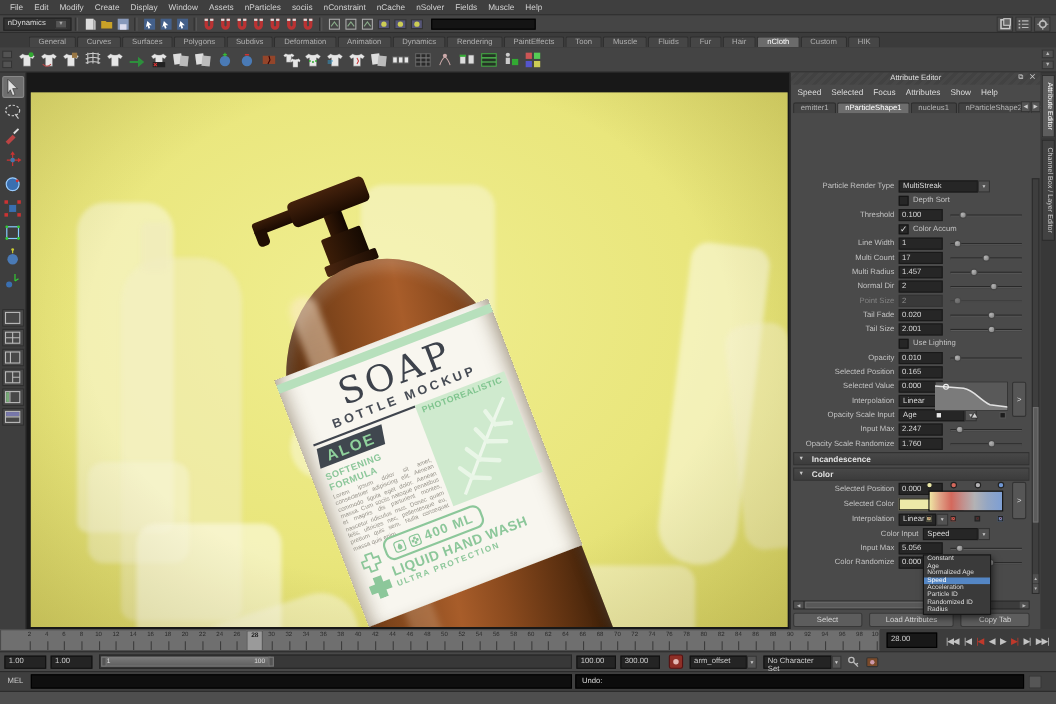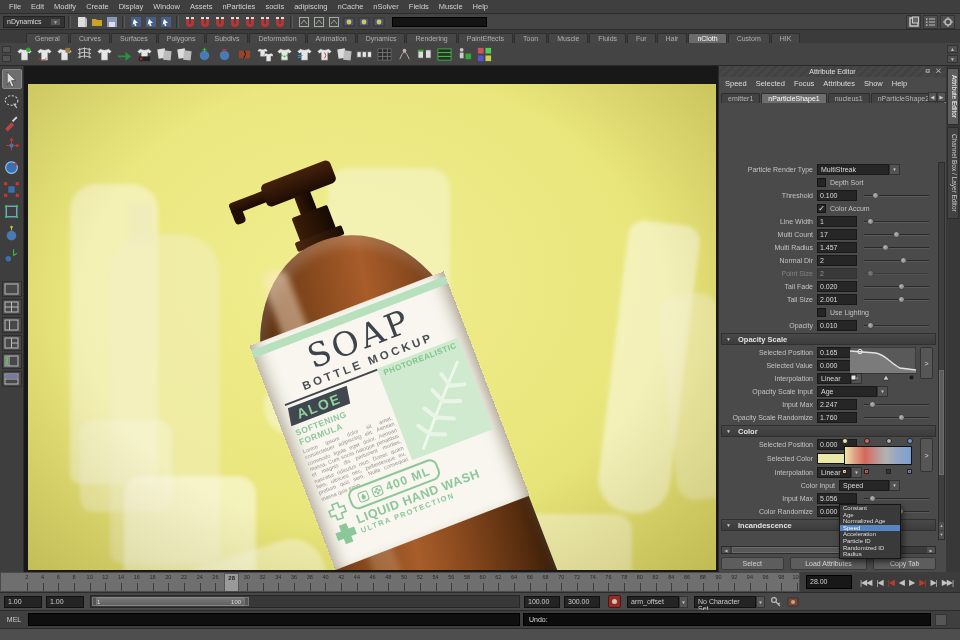--- a/index.html
+++ b/index.html
@@ -215,21 +215,21 @@
   <div class="menubar" id="menubar">
       <span class="menu-item">File</span>
       <span class="menu-item">Edit</span>
       <span class="menu-item">Modify</span>
       <span class="menu-item">Create</span>
       <span class="menu-item">Display</span>
       <span class="menu-item">Window</span>
       <span class="menu-item">Assets</span>
       <span class="menu-item">nParticles</span>
       <span class="menu-item">sociis</span>
-      <span class="menu-item">adipiscing</span>
+      <span class="menu-item">nConstraint</span>
       <span class="menu-item">nCache</span>
       <span class="menu-item">nSolver</span>
       <span class="menu-item">Fields</span>
       <span class="menu-item">Muscle</span>
       <span class="menu-item">Help</span>
     </div>
 
   <div class="statusline">
     <div class="mode-combo">
       <span>nDynamics</span>
@@ -904,21 +904,20 @@
           <div class="ae-label">Opacity</div>
           <div class="ae-field">0.010</div>
           <div class="ae-sliderwrap">
               <div class="ae-track"></div>
               <div class="ae-thumb" style="left:5%;"></div>
             </div>
         </div>
       </div>
 
       <div class="ae-section">
-        <div class="ae-header">Opacity Scale</div>
         <div class="curve-widget">
           <svg width="66" height="34" viewBox="0 0 66 34">
             <rect x="0" y="0" width="66" height="26" fill="#595959" stroke="#222"></rect>
             <path d="M0 4 L26 6 C36 8 40 16 50 21 L66 23 L66 26 L0 26 Z" fill="#7b7b7b"></path>
             <path d="M0 4 L26 6 C36 8 40 16 50 21 L66 23" stroke="#e2e2e2" stroke-width="1.4" fill="none"></path>
             <circle cx="10" cy="4.6" r="2.2" fill="none" stroke="#f0f0f0" stroke-width="1"></circle>
             <rect x="1" y="28" width="5" height="5" fill="#e8e8e8" stroke="#222"></rect>
             <path d="M36 28 l3 5 h-6 Z" fill="#cfcfcf" stroke="#222" stroke-width=".6"></path>
             <rect x="59" y="28" width="5" height="5" fill="#1d1d1d" stroke="#555"></rect>
           </svg>
@@ -955,20 +954,24 @@
             </div>
         </div>
         <div class="ae-row">
           <div class="ae-label">Opacity Scale Randomize</div>
           <div class="ae-field">1.760</div>
           <div class="ae-sliderwrap">
               <div class="ae-track"></div>
               <div class="ae-thumb" style="left:52%;"></div>
             </div>
         </div>
+      </div>
+
+      <div class="ae-section">
+        <div class="ae-header">Incandescence</div>
       </div>
 
       <div class="ae-section">
         <div class="ae-header">Color</div>
         <div class="ramp-widget">
           <div class="ramp-grad"></div>
           <div class="ramp-dot" style="left:2px;background:#ece9a8;"></div>
           <div class="ramp-dot" style="left:24px;background:#d4685c;"></div>
           <div class="ramp-dot" style="left:46px;background:#b3b2b4;"></div>
           <div class="ramp-dot" style="left:67px;background:#6f96d2;"></div>
@@ -1010,24 +1013,20 @@
             </div>
         </div>
         <div class="ae-row">
           <div class="ae-label">Color Randomize</div>
           <div class="ae-field">0.000</div>
           <div class="ae-sliderwrap">
               <div class="ae-track"></div>
               <div class="ae-thumb" style="left:50%;"></div>
             </div>
         </div>
-      </div>
-
-      <div class="ae-section">
-        <div class="ae-header">Incandescence</div>
       </div>
     </div>
 
     <div class="ae-dd" id="ae-dd">
         <div class="opt">Constant</div>
         <div class="opt">Age</div>
         <div class="opt">Normalized Age</div>
         <div class="opt hl">Speed</div>
         <div class="opt">Acceleration</div>
         <div class="opt">Particle ID</div>

